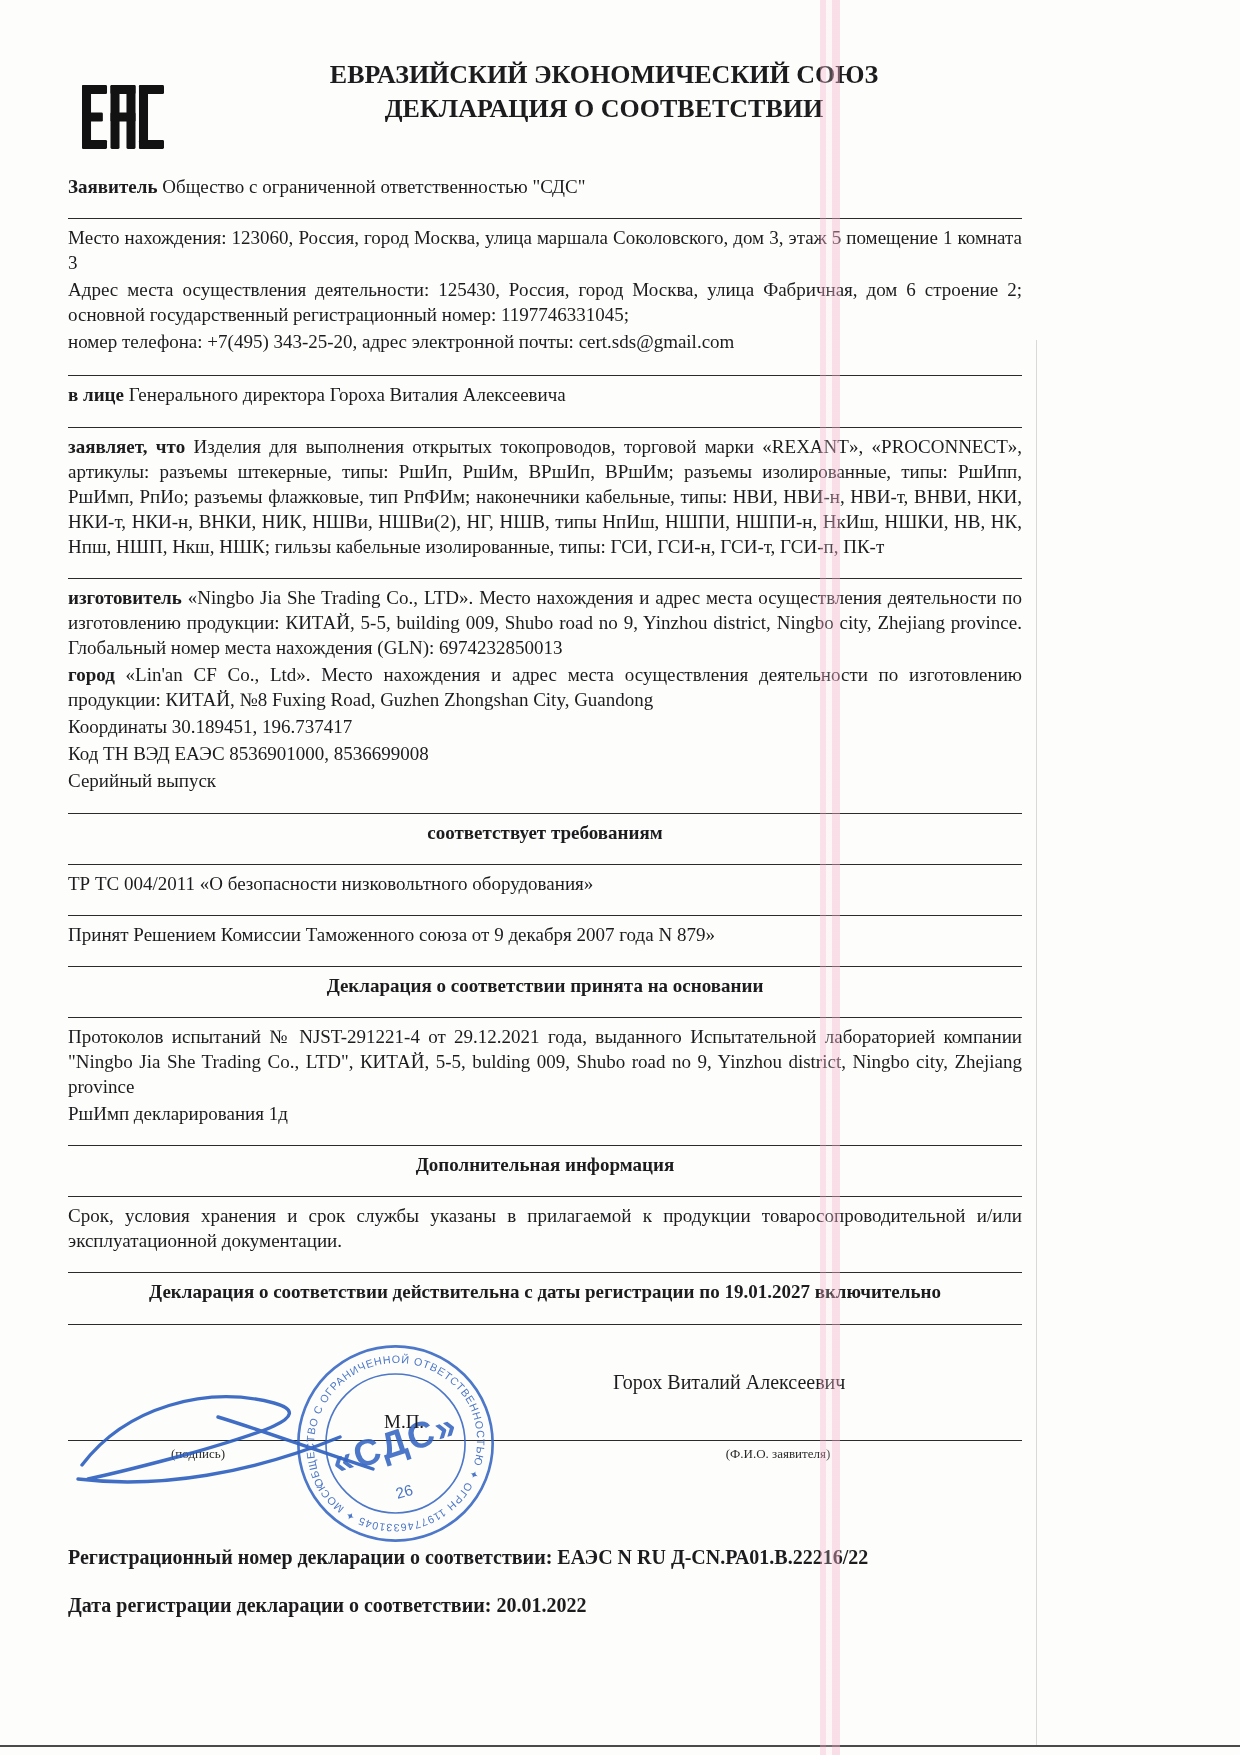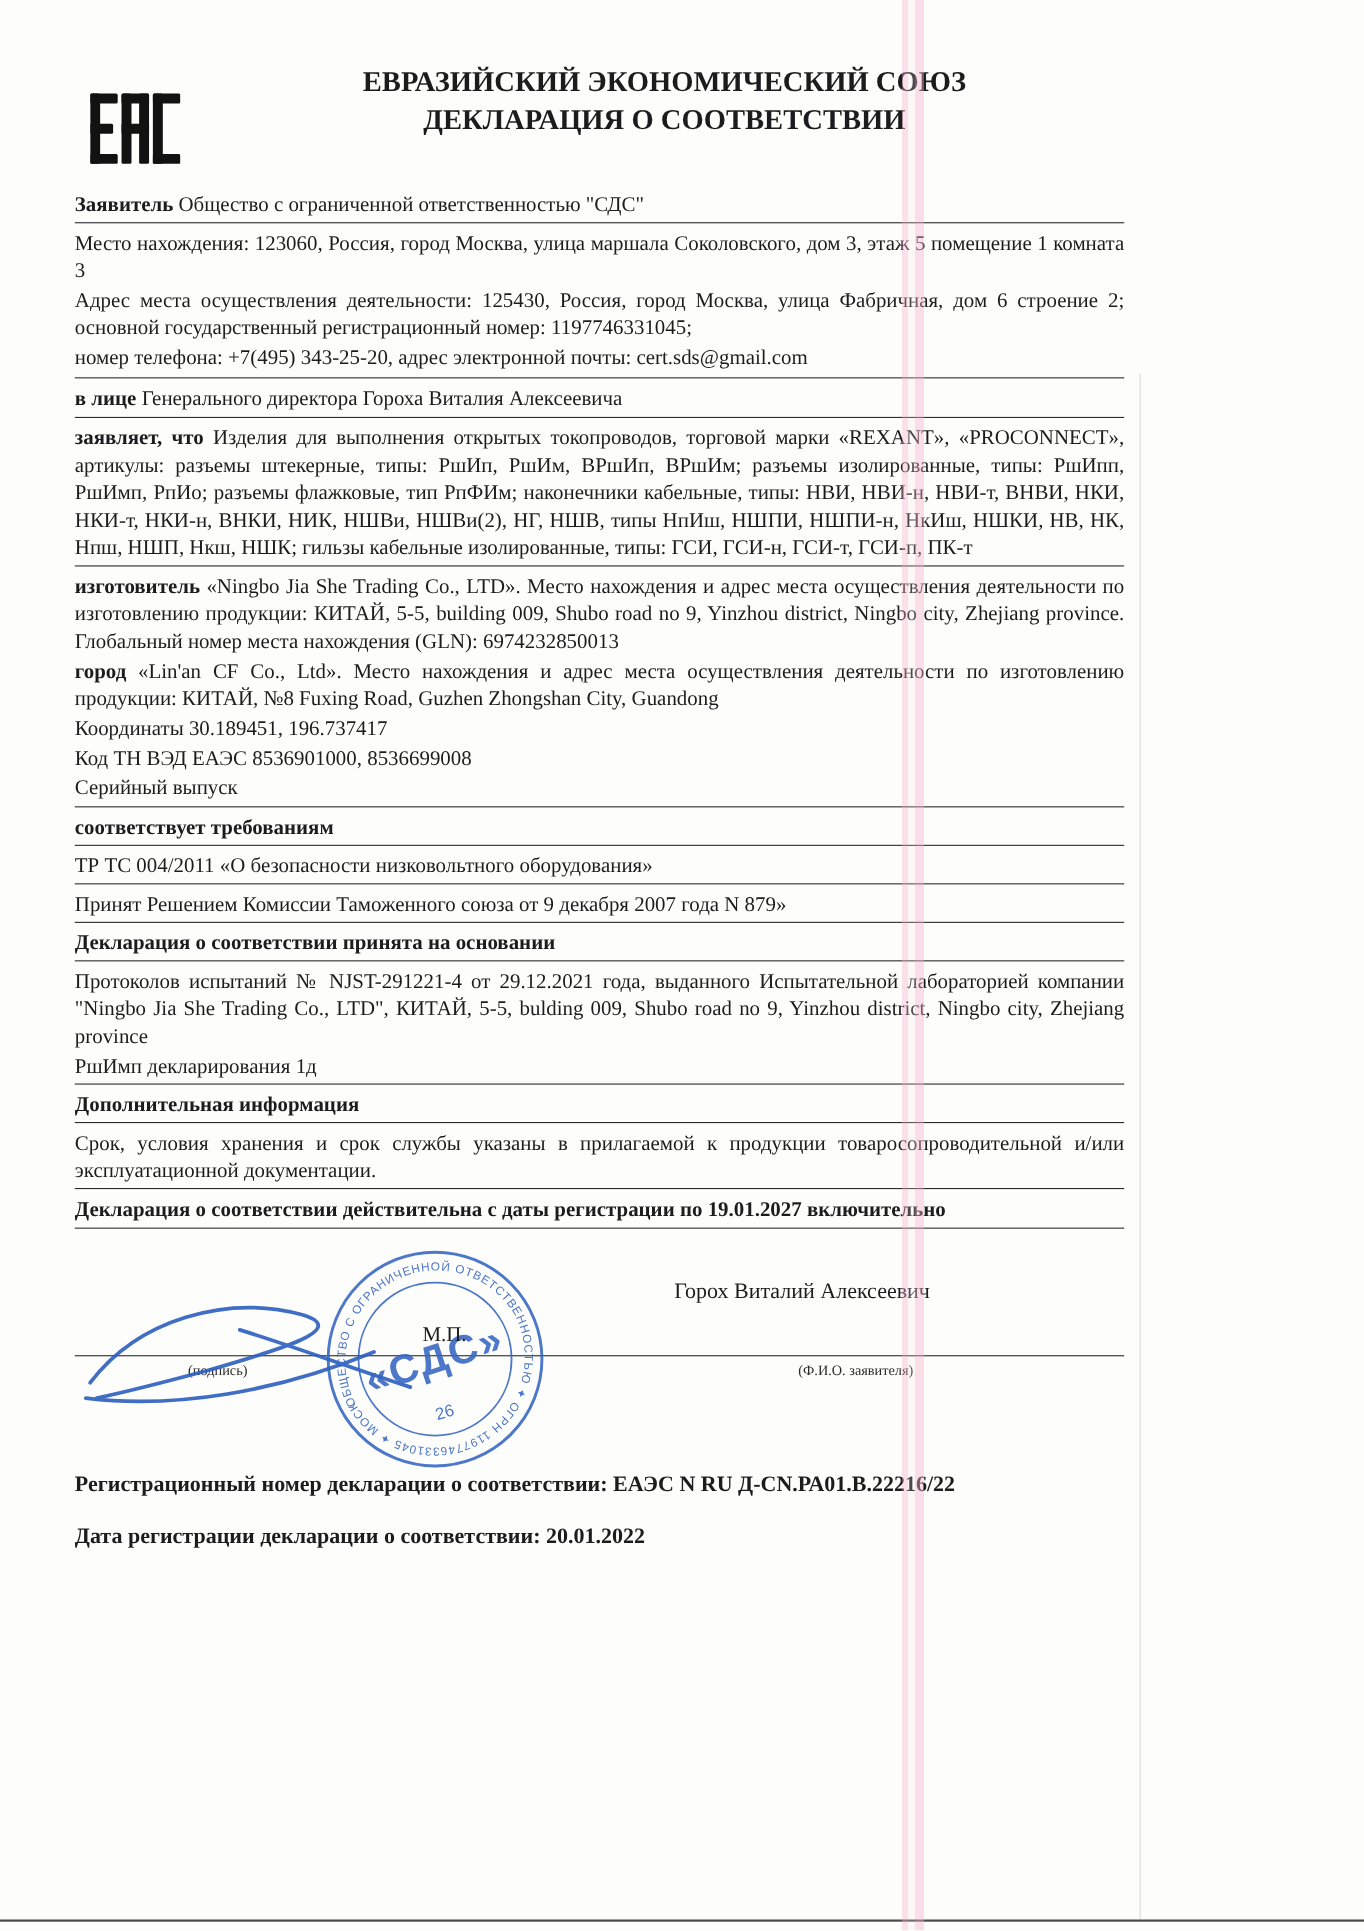--- a/index.html
+++ b/index.html
@@ -14,24 +14,24 @@
     overflow: hidden;
   }
   .content { position: absolute; left: 68px; top: 0; width: 954px; }
 
   
   .header { position: relative; height: 172px; }
   .logo-wrap { position: absolute; left: 14px; top: 80px; width: 82px; height: 74px; }
   .title { padding-top: 58px; padding-left: 118px; text-align: center; font-weight: bold; font-size: 26px; line-height: 1.3; }
 
   p { margin: 2px 0; }
-  .rule { border-bottom: 1.6px solid var(--rule, #2b2b2b); padding-bottom: 3px; margin-bottom: 6px; }
+  .rule { border-bottom: 1.6px solid var(--rule, #2b2b2b); padding-bottom: 19px; margin-bottom: 6px; }
   .j { text-align: justify; }
   b { font-weight: bold; }
-  .bold { font-weight: bold; }
+  .bold { font-weight: bold; text-align: center; }
 
   
   .sign-area { position: relative; height: 205px; margin-top: 2px; }
   .sign-rule { position: absolute; left: 0; right: 0; top: 109px; border-top: 1.6px solid var(--rule, #2b2b2b); }
   .signature-svg { position: absolute; left: 0; top: 42px; width: 330px; height: 140px; z-index: 2; }
   .stamp-svg { position: absolute; left: 215px; top: 0; width: 225px; height: 225px; z-index: 2; opacity: 0.88; }
   .stamp-svg text { font-family: "Liberation Sans", sans-serif; fill: var(--stamp_blue, #3565c1); }
   .mp { position: absolute; left: 316px; top: 78px; z-index: 3; font-size: 19px; }
   .fio { position: absolute; left: 545px; top: 38px; font-size: 20px; }
   .caption { position: absolute; top: 114px; font-size: 13px; color: #2a2a2a; }

